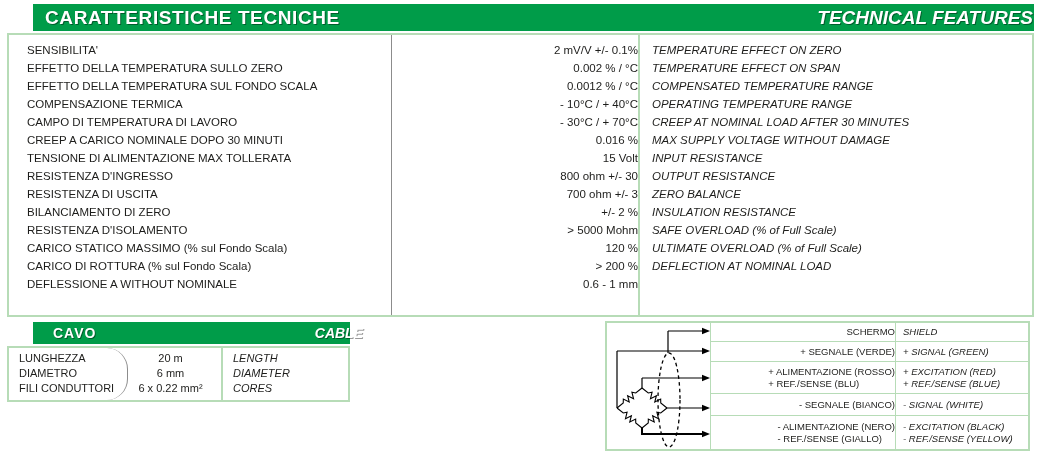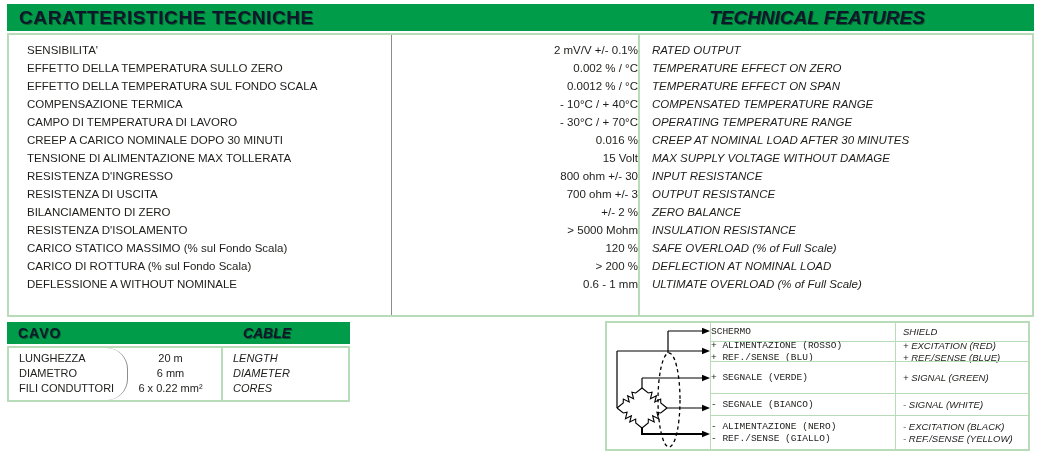--- a/index.html
+++ b/index.html
@@ -2,62 +2,62 @@
 <html><head>
 <meta charset="utf-8">
 <style>
   * { margin:0; padding:0; box-sizing:border-box; }
   body { background:#fff; }
   .page {
     position:relative; width:1041px; height:456px; background:#ffffff;
     font-family:"Liberation Sans", sans-serif; color:#1d1d1b; overflow:hidden;
   }
   
-  .gbar { background:#009c49; color:#0f172a; position:relative; display:flex; align-items:center; }
+  .gbar { background:#009c49; color:#ffffff; position:relative; display:flex; align-items:center;margin-left:26px; }
   .gbar .t-it { font-weight:bold; letter-spacing:0.6px;
     text-shadow:1px 1px 0 rgba(0,0,0,0.40); white-space:nowrap; }
-  .gbar .t-en { position:absolute; font-weight:bold; font-style:italic; text-align:center;
+  .gbar .t-en { position:absolute; font-weight:bold; font-style:italic; text-align:right;
     text-shadow:1px 1px 0 rgba(0,0,0,0.40); white-space:nowrap; }
 
   
   .spec { position:absolute; left:7px; top:4px; width:1027px; }
   .spec .gbar { height:27px; font-size:19px; }
   .spec .t-it { padding-left:12px; }
   .spec .t-en { left:620px; width:380px; top:0; line-height:27px; }
   .spec-body { margin-top:2px; border:2px solid #b7dcb7; background:#fff; display:flex; }
   .spec-body .line { height:18px; line-height:18px; font-size:11.5px; white-space:nowrap; }
   .col-it  { width:383px; padding:6px 0 22px 18px; border-right:1px solid #8c8c8c; }
   .col-val { width:248px; padding:6px 0; text-align:right; border-right:2px solid #b7dcb7; }
   .col-en  { flex:1; padding:6px 0 6px 12px; font-style:italic; }
 
   
   .cable { position:absolute; left:7px; top:322px; width:343px; }
   .cable .gbar { height:22px; font-size:14px; }
-  .cable .t-it { padding-left:11px; letter-spacing:1px; }
+  .cable .t-it { padding-left:20px; letter-spacing:1px; }
   .cable .t-en { left:190px; width:140px; top:0; line-height:22px; }
   .cable-body { margin-top:2px; border:2px solid #b7dcb7; background:#fff; display:flex; }
   .cable-body .line { height:15px; line-height:15px; font-size:11px; white-space:nowrap; }
   .ccol-it  { width:119px; padding:3px 0 4px 10px; border-right:1px solid #8c8c8c;border-radius:21px; }
   .ccol-val { width:95px;  padding:3px 8px 4px 0; text-align:center; border-right:2px solid #b7dcb7; }
   .ccol-en  { flex:1; padding:3px 16px 4px 10px; font-style:italic; }
 
   
   .wiring { position:absolute; left:605px; top:321px; width:425px; height:130px;
     border:2px solid #b7dcb7; background:#fff; display:flex; }
   .wdiagram { width:103px; position:relative; }
   .wdiagram svg { display:block; }
   .wtable { flex:1; border-left:1px solid #b7dcb7; display:flex; flex-direction:column; }
   .w-row { display:flex; border-top:1px solid #b7dcb7; }
   .w-row:nth-child(1) { border-top:none; height:18px; }
   .w-row:nth-child(2) { height:20px; }
   .w-row:nth-child(3) { height:32px; }
   .w-row:nth-child(4) { height:22px; }
   .w-row:nth-child(5) { height:34px; }
   .w-it { width:185px; border-right:1px solid #b7dcb7; display:flex;
-    align-items:center; justify-content:flex-start;font-family:Liberation Mono, monospace; }
+    align-items:center; justify-content:flex-end; }
   .w-en { flex:1; display:flex; align-items:center; padding-left:7px; font-style:italic; }
   .w-it span, .w-en span { font-size:9.5px; line-height:1.25; white-space:pre-line; text-align:left; }
 </style>
 </head>
 <body>
 
 <div class="page">
 
   <div class="spec">
     <div class="gbar">
@@ -122,21 +122,20 @@
 
           <div class="line">120 %</div>
 
           <div class="line">&gt; 200 %</div>
 
           <div class="line">0.6 - 1 mm</div>
 
       </div>
       <div class="col-en">
 
-          <div class="line">RATED OUTPUT</div>
 
           <div class="line">TEMPERATURE EFFECT ON ZERO</div>
 
           <div class="line">TEMPERATURE EFFECT ON SPAN</div>
 
           <div class="line">COMPENSATED TEMPERATURE RANGE</div>
 
           <div class="line">OPERATING TEMPERATURE RANGE</div>
 
           <div class="line">CREEP AT NOMINAL LOAD AFTER 30 MINUTES</div>
@@ -146,23 +145,23 @@
           <div class="line">INPUT RESISTANCE</div>
 
           <div class="line">OUTPUT RESISTANCE</div>
 
           <div class="line">ZERO BALANCE</div>
 
           <div class="line">INSULATION RESISTANCE</div>
 
           <div class="line">SAFE OVERLOAD (% of Full Scale)</div>
 
+          <div class="line">ULTIMATE OVERLOAD (% of Full Scale)</div>
+
           <div class="line">DEFLECTION AT NOMINAL LOAD</div>
-
-          <div class="line">ULTIMATE OVERLOAD (% of Full Scale)</div>
 
       </div>
     </div>
   </div>
 
   <div class="cable">
     <div class="gbar">
       <span class="t-it">CAVO</span>
       <span class="t-en">CABLE</span>
     </div>
@@ -246,40 +245,40 @@
           <div class="w-it">
             <span>SCHERMO</span>
           </div>
           <div class="w-en">
             <span>SHIELD</span>
           </div>
         </div>
 
         <div class="w-row">
           <div class="w-it">
+            <span>+ SEGNALE (VERDE)</span>
+          </div>
+          <div class="w-en">
+            <span>+ SIGNAL (GREEN)</span>
+          </div>
+        </div>
+
+        <div class="w-row">
+          <div class="w-it">
             <span>+ ALIMENTAZIONE (ROSSO)
 + REF./SENSE (BLU)</span>
           </div>
           <div class="w-en">
             <span>+ EXCITATION (RED)
 + REF./SENSE (BLUE)</span>
           </div>
         </div>
 
         <div class="w-row">
           <div class="w-it">
-            <span>+ SEGNALE (VERDE)</span>
-          </div>
-          <div class="w-en">
-            <span>+ SIGNAL (GREEN)</span>
-          </div>
-        </div>
-
-        <div class="w-row">
-          <div class="w-it">
             <span>- SEGNALE (BIANCO)</span>
           </div>
           <div class="w-en">
             <span>- SIGNAL (WHITE)</span>
           </div>
         </div>
 
         <div class="w-row">
           <div class="w-it">
             <span>- ALIMENTAZIONE (NERO)

